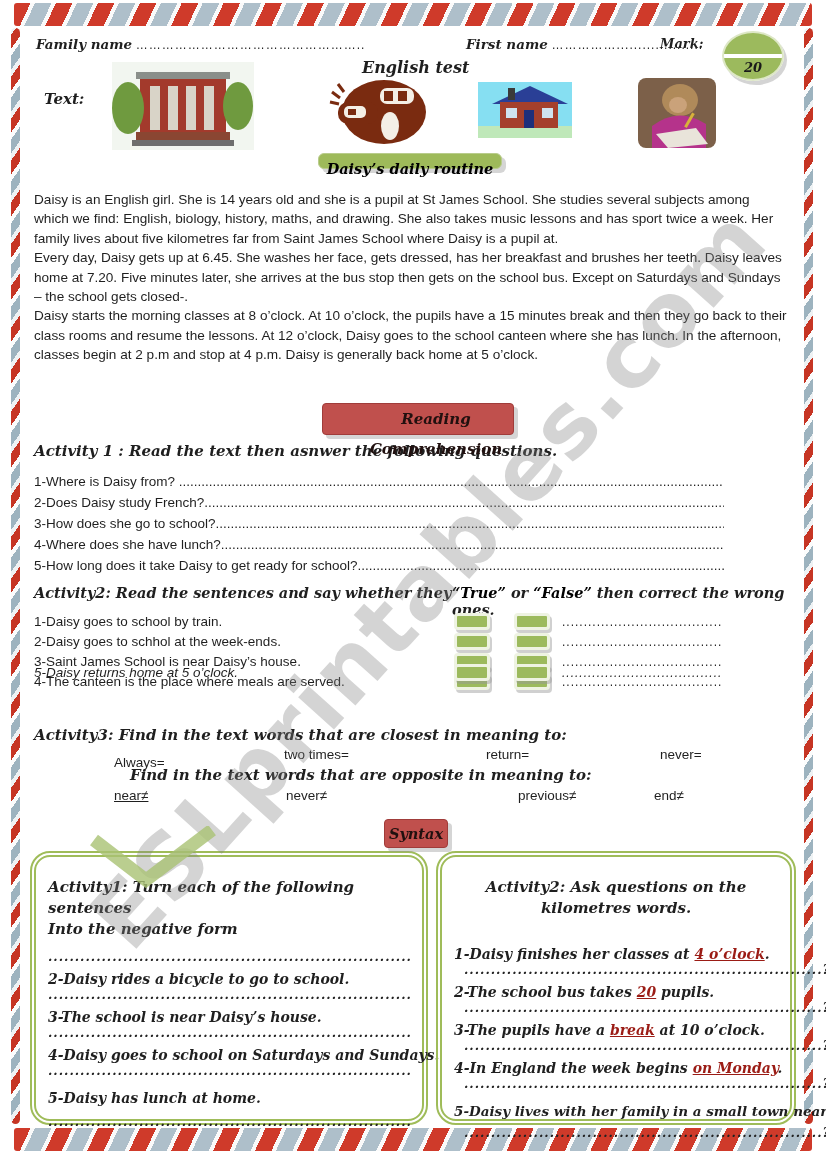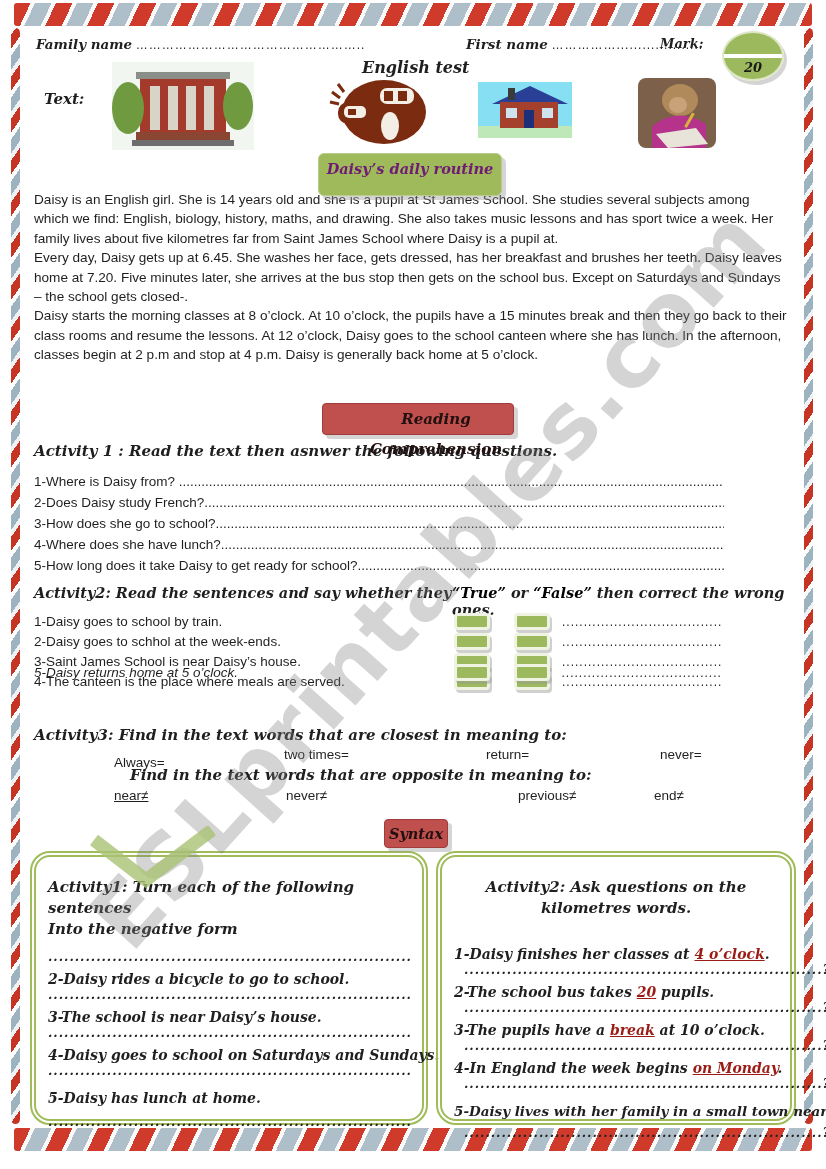--- a/index.html
+++ b/index.html
@@ -61,23 +61,23 @@
   
   .img { z-index:2; }
   .img svg { display:block; width:100%; height:100%; }
 
   
   .banner {
     text-align:center; z-index:4;
     box-shadow:4px 4px 0 rgba(150,150,150,.4);
   }
   .banner-green {
-    left:318px; top:153px; width:184px; height:43px;
+    left:318px; top:153px; width:184px; height:16px;
     background:#9eba5a; border:1px solid #b9cc8c; border-radius:6px;
-    font-size:14.5px; color:#701a75; line-height:29px;
+    font-size:14.5px; color:#000000; line-height:29px;
   }
   .banner-red {
     background:#c0504d; border:1px solid #a03c3a; border-radius:4px;
     color:#21100f;
   }
   .banner-reading { left:322px; top:403px; width:192px; height:32px; font-size:15px; line-height:30px;padding-left:36px; }
   .banner-syntax  { left:384px; top:819px; width:64px; height:29px; font-size:14.5px; line-height:27px; }
 
   
   .passage { left:34px; top:190px; width:754px; }

